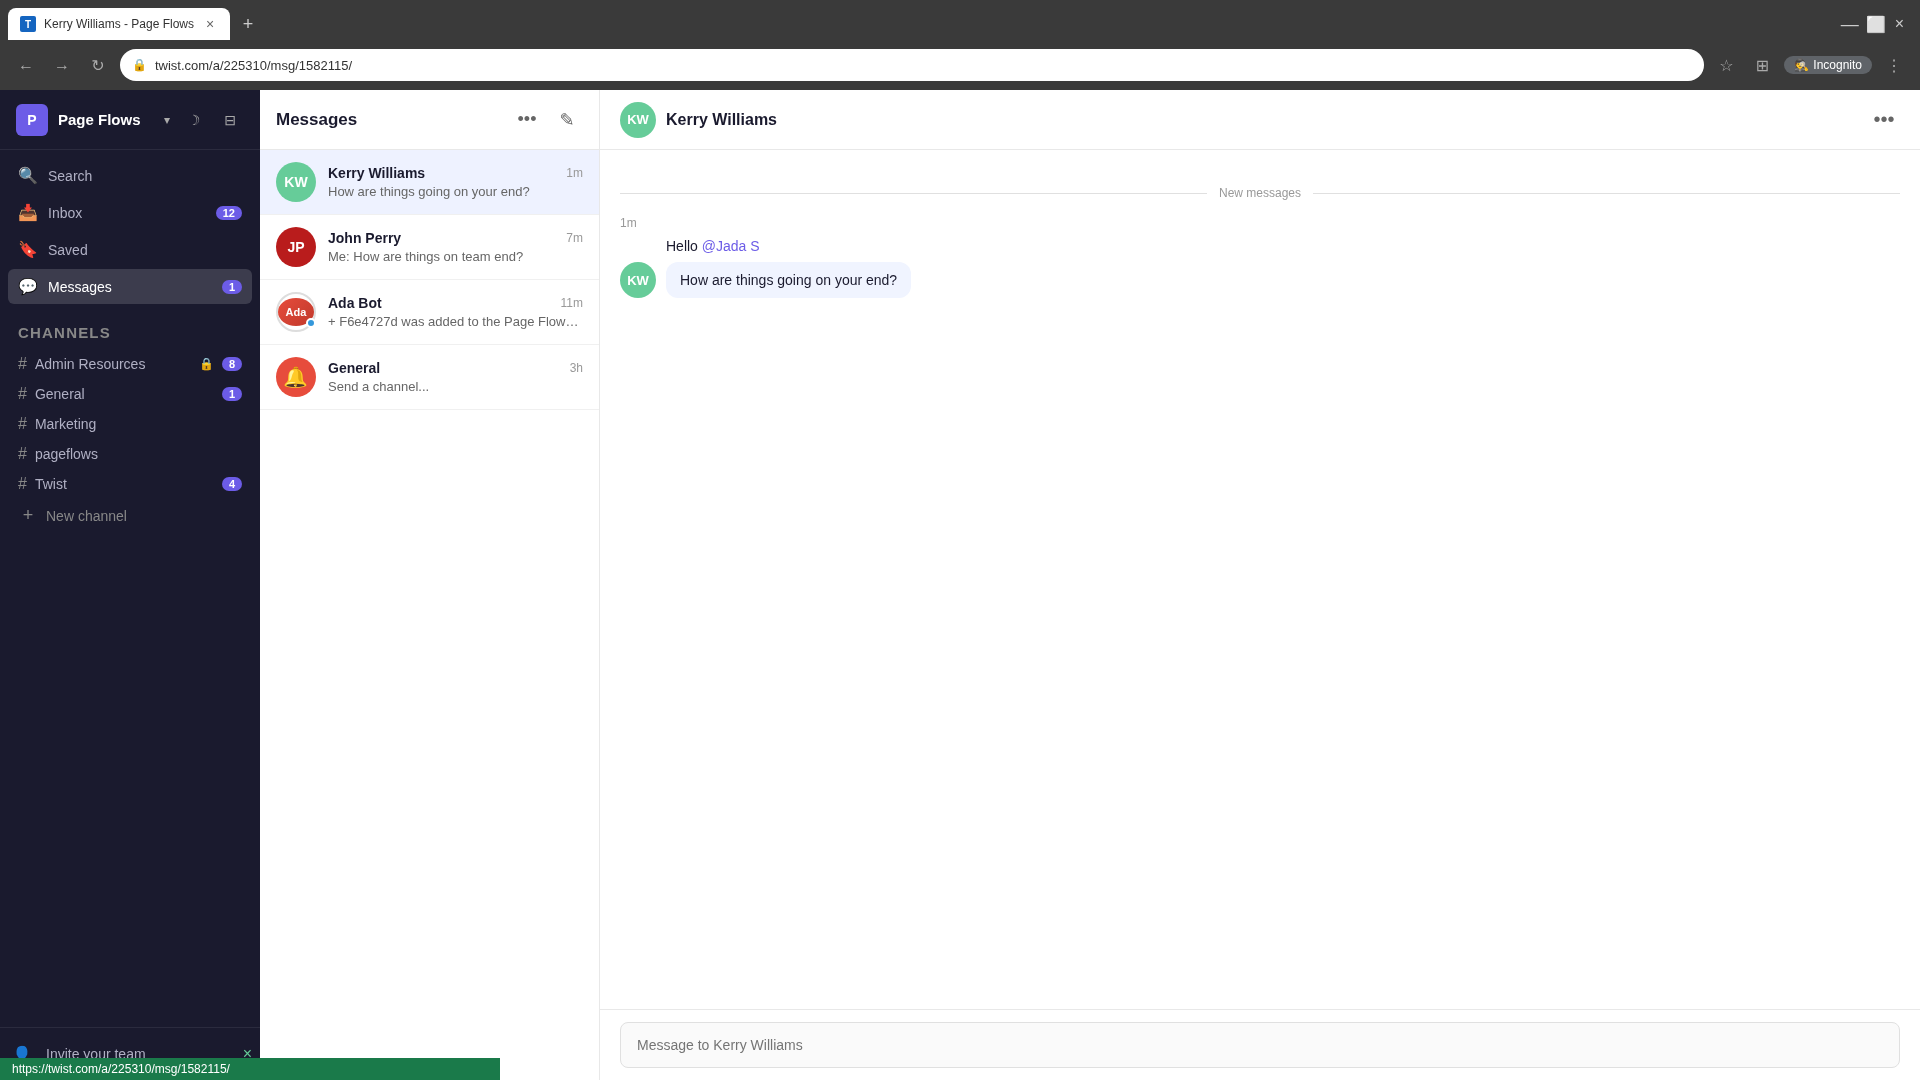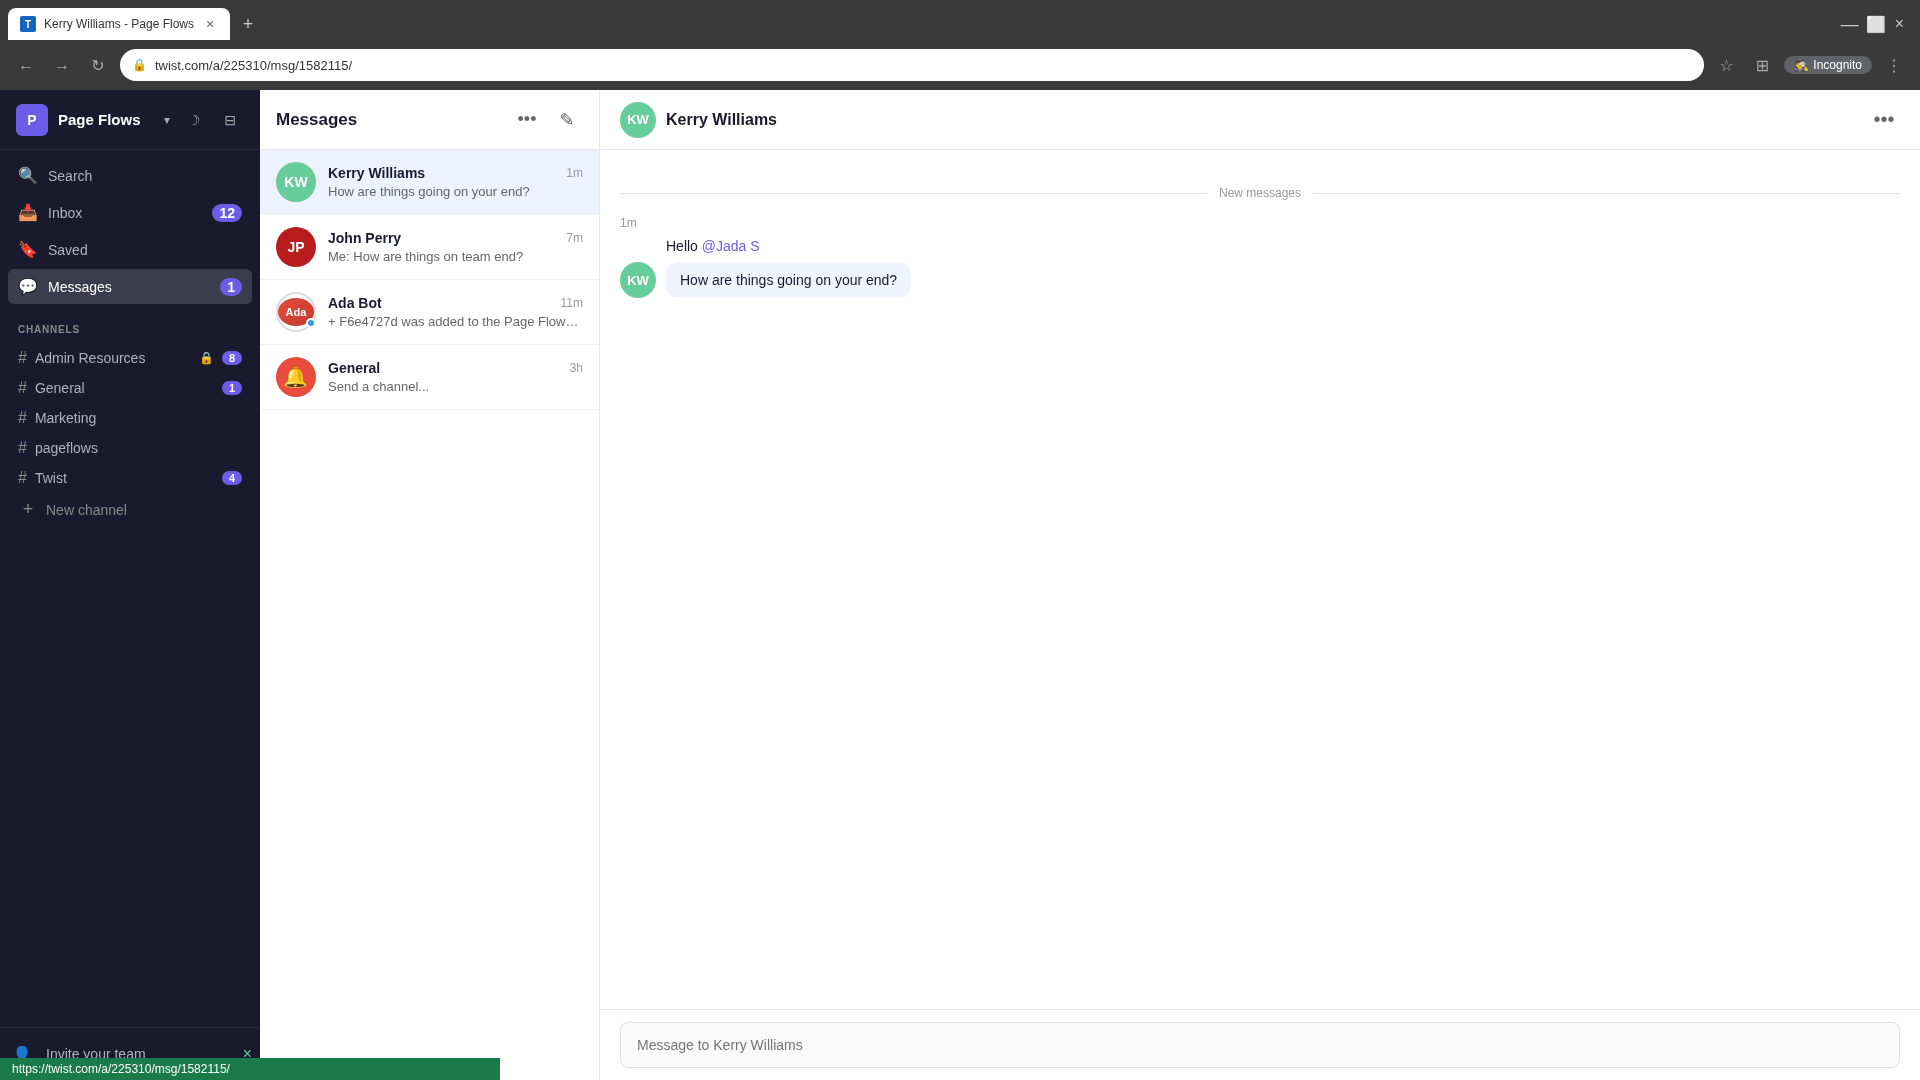--- a/index.html
+++ b/index.html
@@ -32,24 +32,24 @@
     .workspace-name { font-size: 15px; font-weight: 700; color: #fff; flex: 1; }
     .workspace-chevron { color: #aaa; font-size: 12px; }
     .workspace-actions { display: flex; gap: 8px; }
     .ws-action-btn { width: 28px; height: 28px; display: flex; align-items: center; justify-content: center; color: #aaa; cursor: pointer; border-radius: 4px; font-size: 14px; }
 
     .sidebar-nav { padding: 8px 8px; display: flex; flex-direction: column; gap: 2px; }
     .sidebar-item { display: flex; align-items: center; padding: 8px 10px; border-radius: 6px; cursor: pointer; gap: 10px; font-size: 14px; color: #b0b0c4; }
     .sidebar-item.active { background: rgba(255,255,255,0.15); color: #fff; }
     .sidebar-item-icon { font-size: 16px; width: 20px; text-align: center; }
     .sidebar-item-label { flex: 1; }
-    .sidebar-item-badge { background: #6c5ce7; color: white; border-radius: 10px; padding: 1px 7px; font-size: 14px; font-weight: 600; }
+    .sidebar-item-badge { background: #6c5ce7; color: white; border-radius: 10px; padding: 1px 7px; font-size: 11px; font-weight: 600; }
 
     .channels-section { padding: 8px 8px; }
-    .channels-header { font-size: 10px; font-weight: 700; text-transform: uppercase; letter-spacing: 0.08em; color: #888; padding: 4px 10px 8px; }
+    .channels-header { font-size: 15px; font-weight: 700; text-transform: uppercase; letter-spacing: 0.08em; color: #888; padding: 4px 10px 8px; }
     .channel-item { display: flex; align-items: center; padding: 6px 10px; border-radius: 6px; cursor: pointer; gap: 8px; font-size: 14px; color: #b0b0c4; }
     .channel-hash { color: #888; font-size: 16px; }
     .channel-name { flex: 1; }
     .channel-lock { font-size: 12px; color: #888; }
     .channel-badge { background: #6c5ce7; color: white; border-radius: 10px; padding: 1px 7px; font-size: 11px; font-weight: 600; }
 
     .new-channel-item { display: flex; align-items: center; padding: 6px 10px; border-radius: 6px; cursor: pointer; gap: 8px; font-size: 14px; color: #888; }
     .new-channel-plus { font-size: 18px; color: #888; width: 20px; text-align: center; }
 
     .invite-section { padding: 12px 8px; margin-top: auto; border-top: 1px solid rgba(255,255,255,0.08); display: flex; align-items: center; gap: 10px; }

